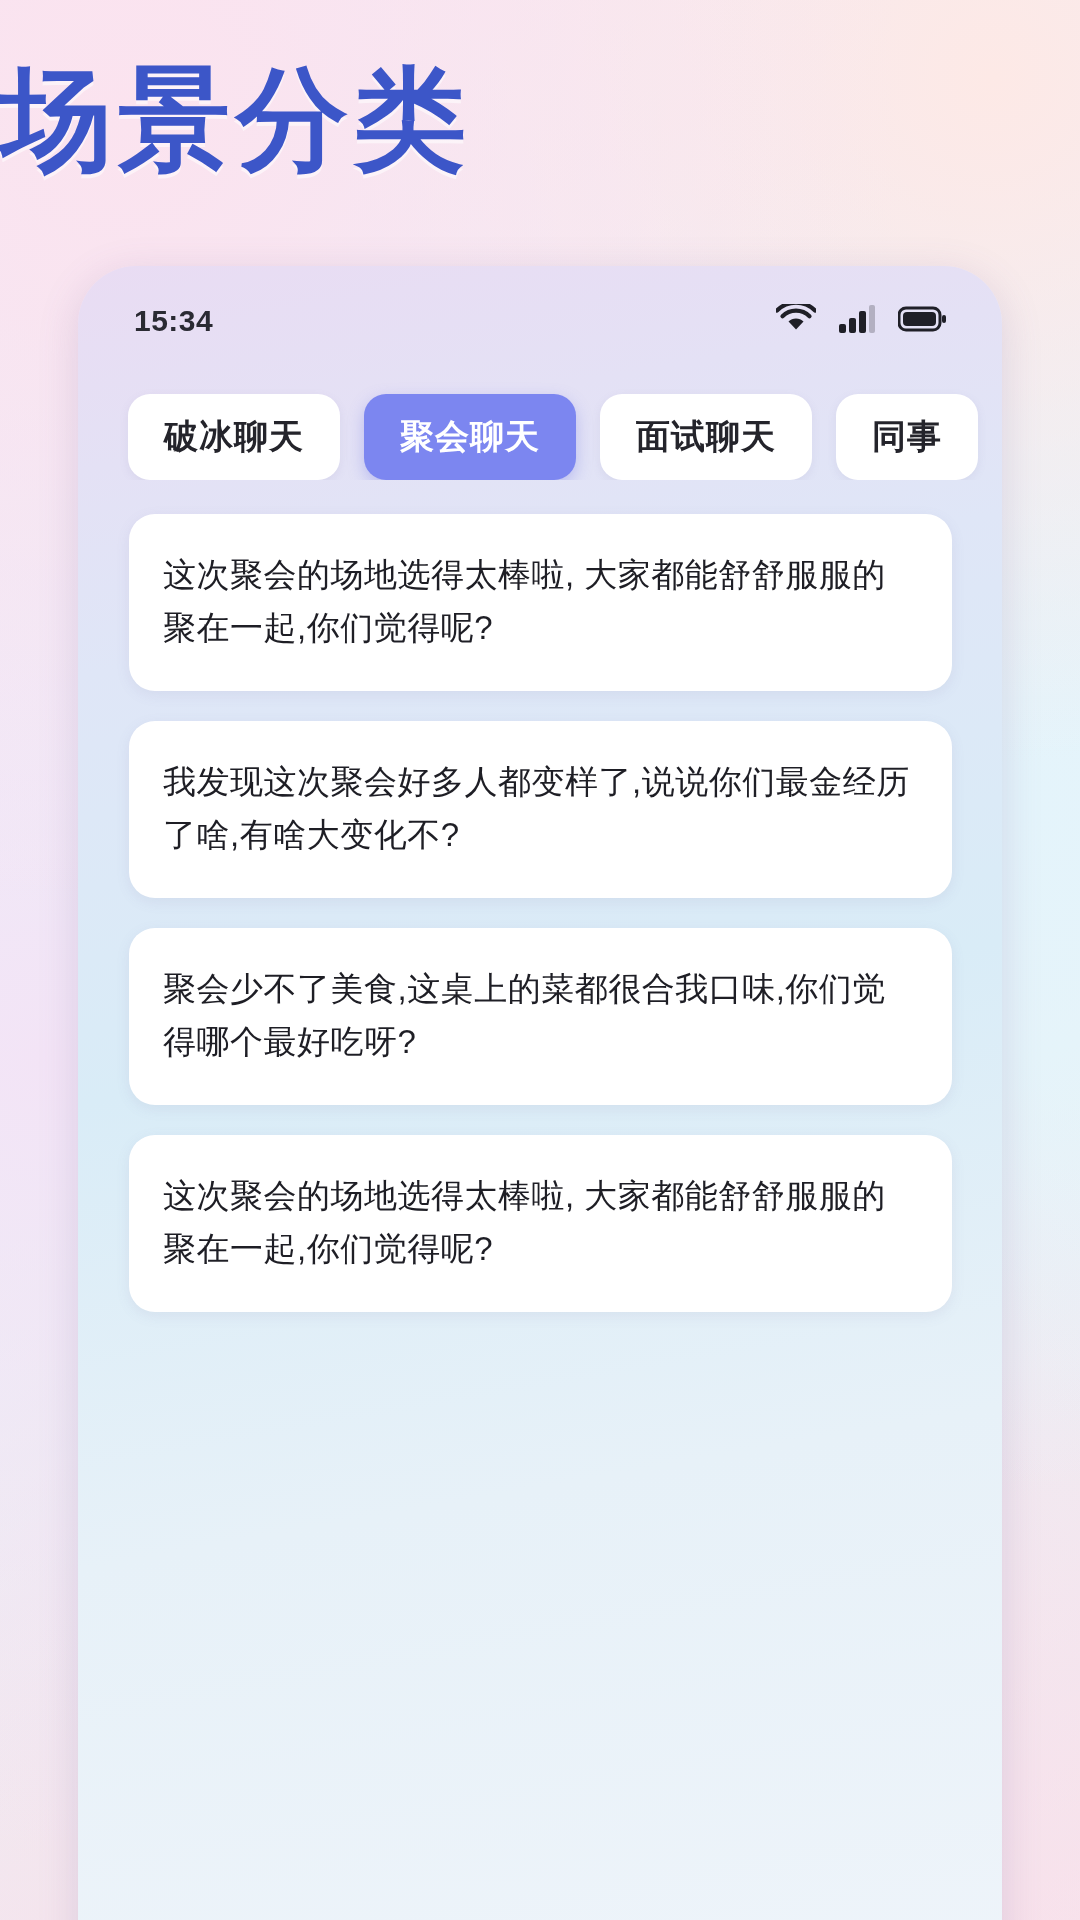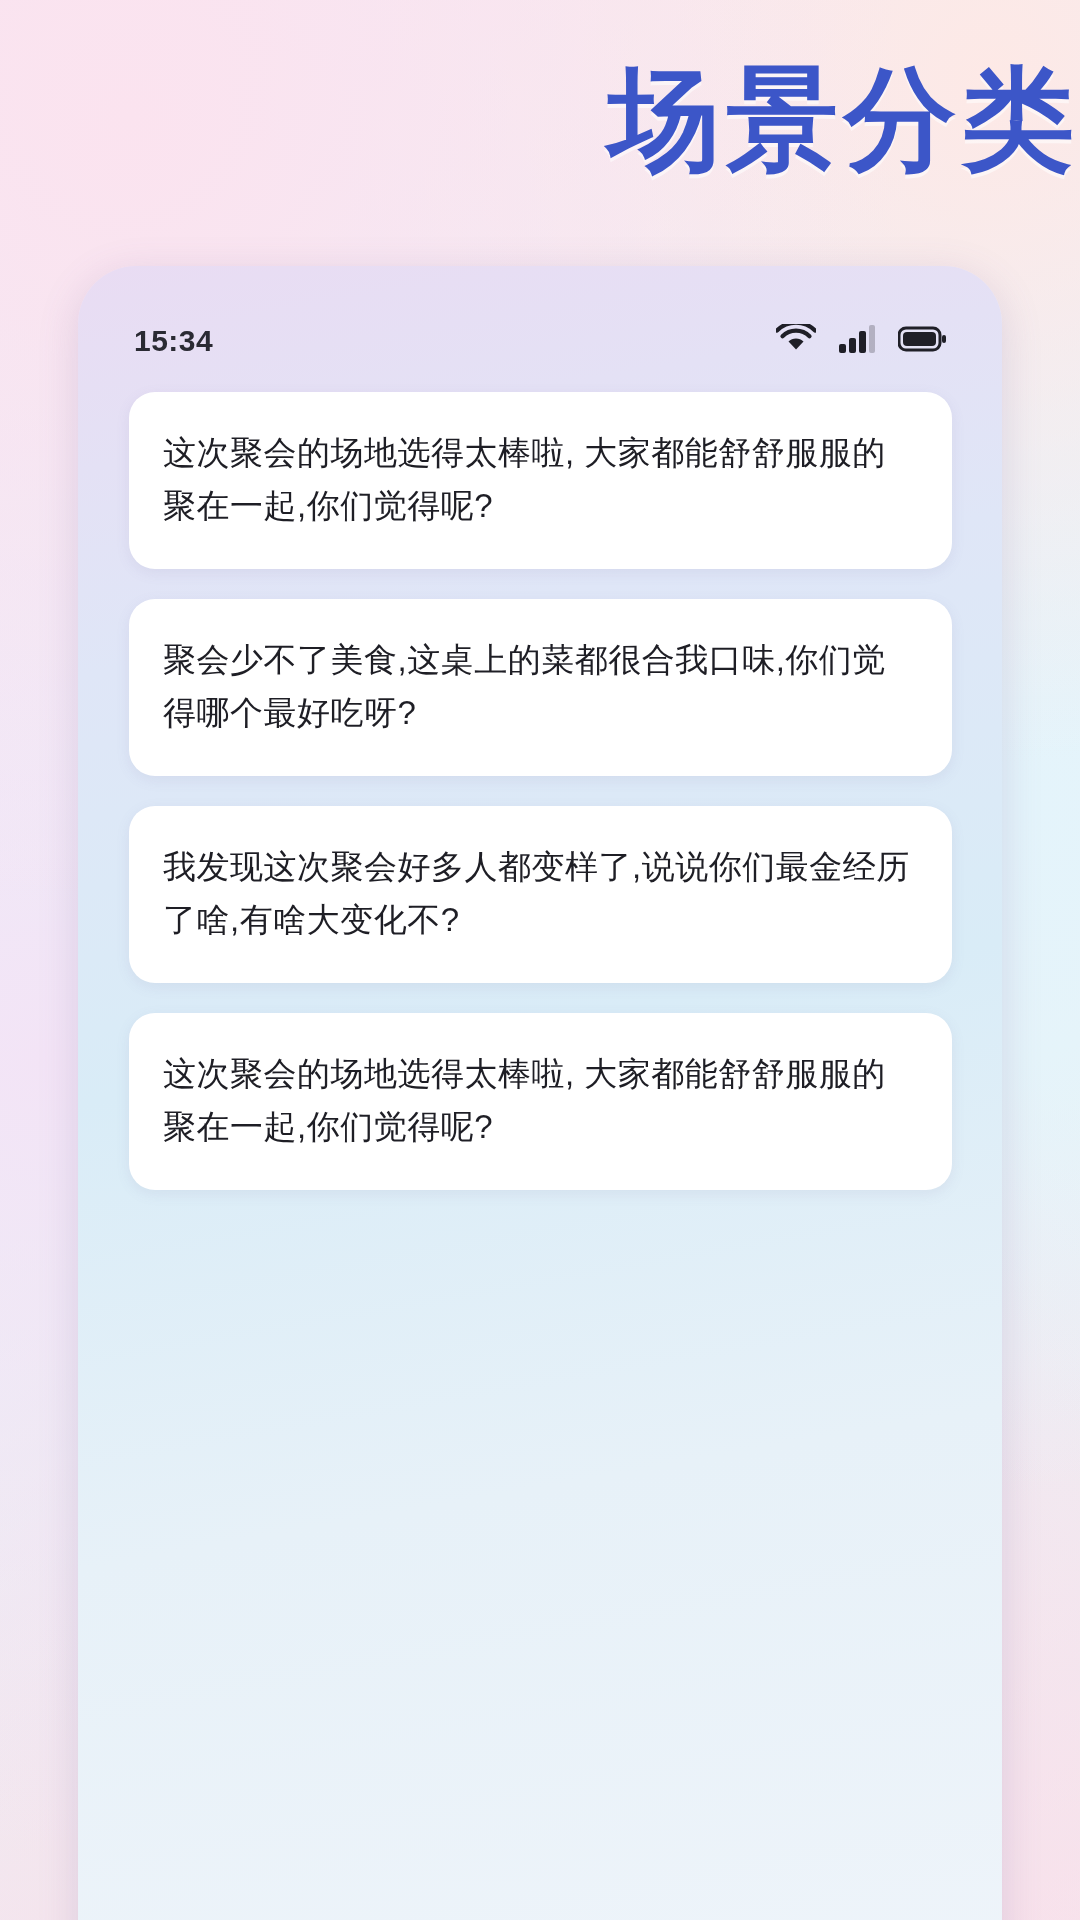--- a/index.html
+++ b/index.html
@@ -28,21 +28,21 @@
       radial-gradient(140% 80% at 50% 100%, #f8dfe9 0%, rgba(248,223,233,0) 65%),
       linear-gradient(160deg, #f6e6f2 0%, #ecf0fa 35%, #e7f4f8 62%, #f7e4ee 100%);
   }
 
   
   .headline {
     position: absolute;
     top: 58px;
     left: 0;
     width: 1080px;
-    text-align: right;
+    text-align: left;
     font-size: 112px;
     line-height: 1.1;
     font-weight: 700;
     letter-spacing: 6px;
     color: #3c56c8;
     text-shadow: 0 4px 0 rgba(255,255,255,0.55);
   }
 
   
   .phone {
@@ -60,21 +60,21 @@
     position: absolute;
     inset: 0;
     padding: 0;
   }
 
   
   .statusbar {
     position: relative;
     height: 92px;
     display: flex;
-    align-items: flex-end;
+    align-items: center;
     justify-content: space-between;
     padding: 18px 56px 0 56px;
     box-sizing: border-box;
   }
   .status-time {
     font-size: 30px;
     font-weight: 600;
     color: #2a2a33;
     letter-spacing: 0.5px;
   }
@@ -169,30 +169,36 @@
           <span class="ic">
             <svg width="48" height="28" viewBox="0 0 48 28">
               <rect x="1" y="3" width="41" height="22" rx="7" fill="none" stroke="#1f1f27" stroke-width="3"></rect>
               <rect x="5" y="7" width="33" height="14" rx="4" fill="#1f1f27"></rect>
               <rect x="44" y="10" width="4" height="8" rx="2" fill="#1f1f27"></rect>
             </svg>
           </span>
         </div>
       </div>
 
+      <div class="tabs">
+        <div class="tab">破冰聊天</div>
+        <div class="tab active">聚会聊天</div>
+        <div class="tab">面试聊天</div>
+        <div class="tab">同事</div>
+      </div>
 
       <div class="cards">
         <div class="card">
           <div class="card-text">这次聚会的场地选得太棒啦, 大家都能舒舒服服的聚在一起,你们觉得呢?</div>
         </div>
         <div class="card">
+          <div class="card-text">我发现这次聚会好多人都变样了,说说你们最金经历了啥,有啥大变化不?</div>
+        </div>
+        <div class="card">
           <div class="card-text">聚会少不了美食,这桌上的菜都很合我口味,你们觉得哪个最好吃呀?</div>
-        </div>
-        <div class="card">
-          <div class="card-text">我发现这次聚会好多人都变样了,说说你们最金经历了啥,有啥大变化不?</div>
         </div>
         <div class="card">
           <div class="card-text">这次聚会的场地选得太棒啦, 大家都能舒舒服服的聚在一起,你们觉得呢?</div>
         </div>
       </div>
 
     </div>
   </div>
 
 </div>

